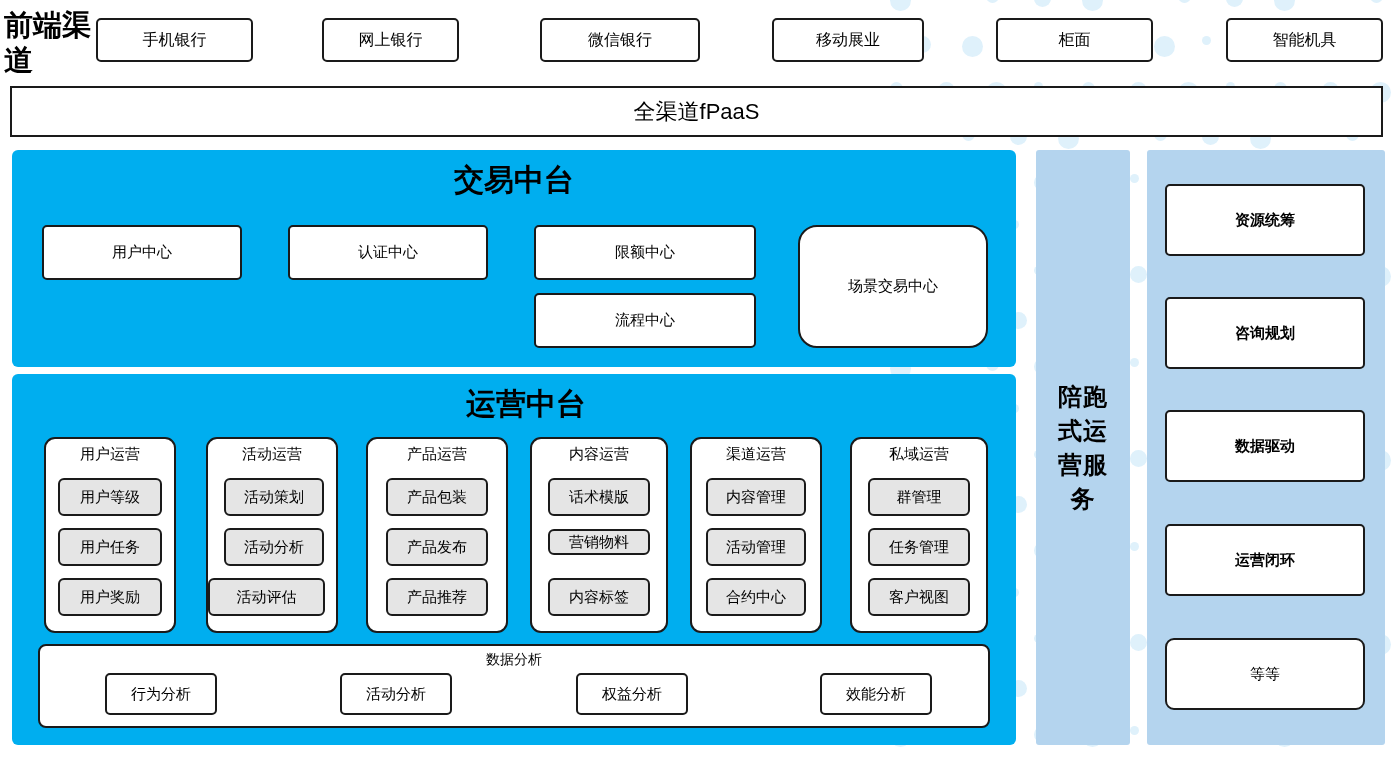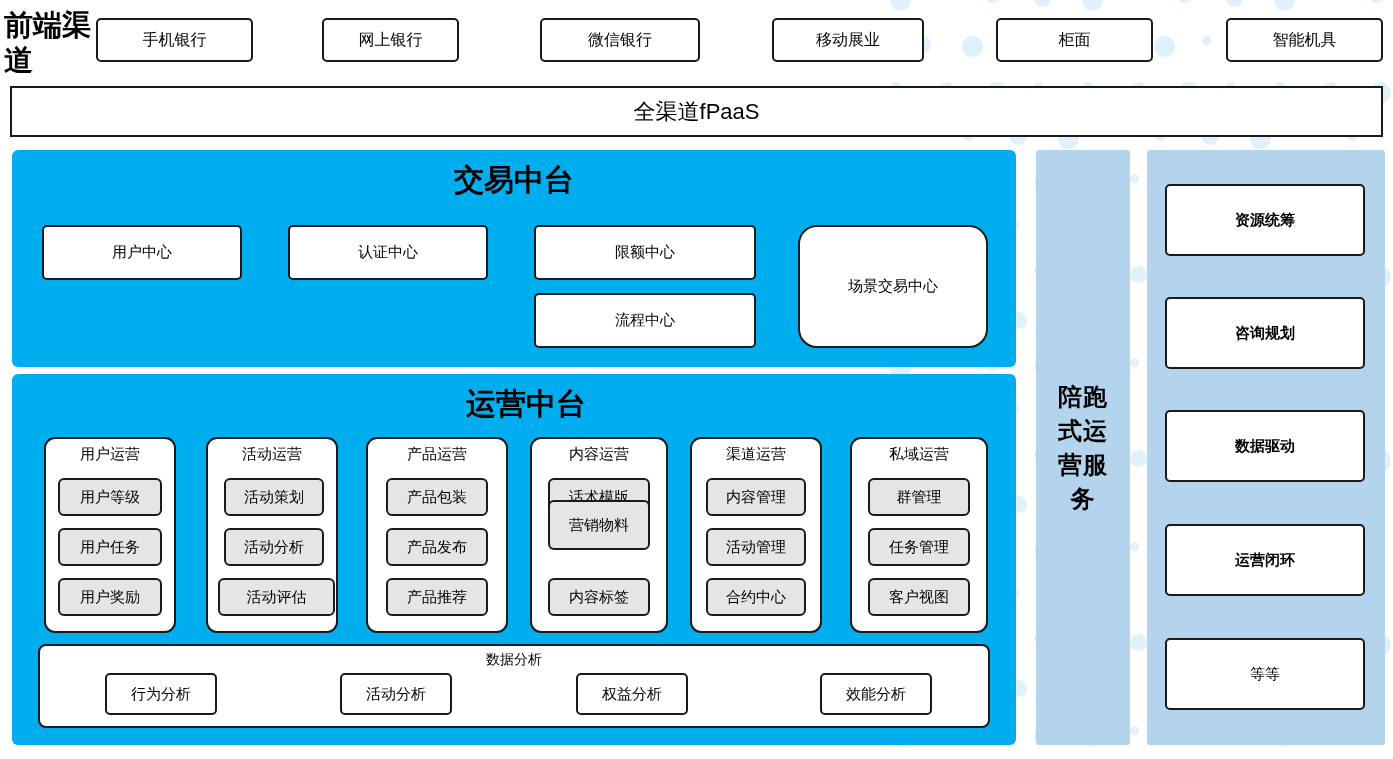--- a/index.html
+++ b/index.html
@@ -202,21 +202,21 @@
     border-radius: 3px;
     z-index: 1;
   }
   .cap-box {
     font-size: 15px;
     font-weight: bold;
     left: 1165px;
     width: 200px;
     height: 72px;
   }
-  .cap-box.plain { font-weight: normal; }
+  .cap-box.plain { font-weight: normal; border-radius: 9px; }
 </style>
 </head>
 <body>
 
 <div id="canvas">
 
   <div id="dots">
       <div class="dot" style="left: -10px; top: -10px; width: 21px; height: 21px; background: rgb(223, 241, 251);"></div>
       <div class="dot" style="left: 86px; top: -10px; width: 13px; height: 13px; background: rgb(223, 241, 251);"></div>
       <div class="dot" style="left: 134px; top: -10px; width: 17px; height: 17px; background: rgb(223, 241, 251);"></div>
@@ -457,21 +457,21 @@
 
   <div class="ops-col" style="left:206px;top:437px;width:132px;height:196px;">
     <div class="ops-col-title">活动运营</div>
   </div>
   <div class="ops-item" style="left:224px;top:478px;width:100px;height:38px;">
     <span>活动策划</span>
   </div>
   <div class="ops-item" style="left:224px;top:528px;width:100px;height:38px;">
     <span>活动分析</span>
   </div>
-  <div class="ops-item" style="left:218px;top:578px;width:117px;height:38px;">
+  <div class="ops-item" style="left:208px;top:578px;width:117px;height:38px;">
     <span>活动评估</span>
   </div>
 
   <div class="ops-col" style="left:366px;top:437px;width:142px;height:196px;">
     <div class="ops-col-title">产品运营</div>
   </div>
   <div class="ops-item" style="left:386px;top:478px;width:102px;height:38px;">
     <span>产品包装</span>
   </div>
   <div class="ops-item" style="left:386px;top:528px;width:102px;height:38px;">
@@ -480,21 +480,21 @@
   <div class="ops-item" style="left:386px;top:578px;width:102px;height:38px;">
     <span>产品推荐</span>
   </div>
 
   <div class="ops-col" style="left:530px;top:437px;width:138px;height:196px;">
     <div class="ops-col-title">内容运营</div>
   </div>
   <div class="ops-item" style="left:548px;top:478px;width:102px;height:38px;">
     <span>话术模版</span>
   </div>
-  <div class="ops-item" style="left:548px;top:500px;width:102px;height:50px;">
+  <div class="ops-item" style="left:548px;top:529px;width:102px;height:26px;">
     <span>营销物料</span>
   </div>
   <div class="ops-item" style="left:548px;top:578px;width:102px;height:38px;">
     <span>内容标签</span>
   </div>
 
   <div class="ops-col" style="left:690px;top:437px;width:132px;height:196px;">
     <div class="ops-col-title">渠道运营</div>
   </div>
   <div class="ops-item" style="left:706px;top:478px;width:100px;height:38px;">

